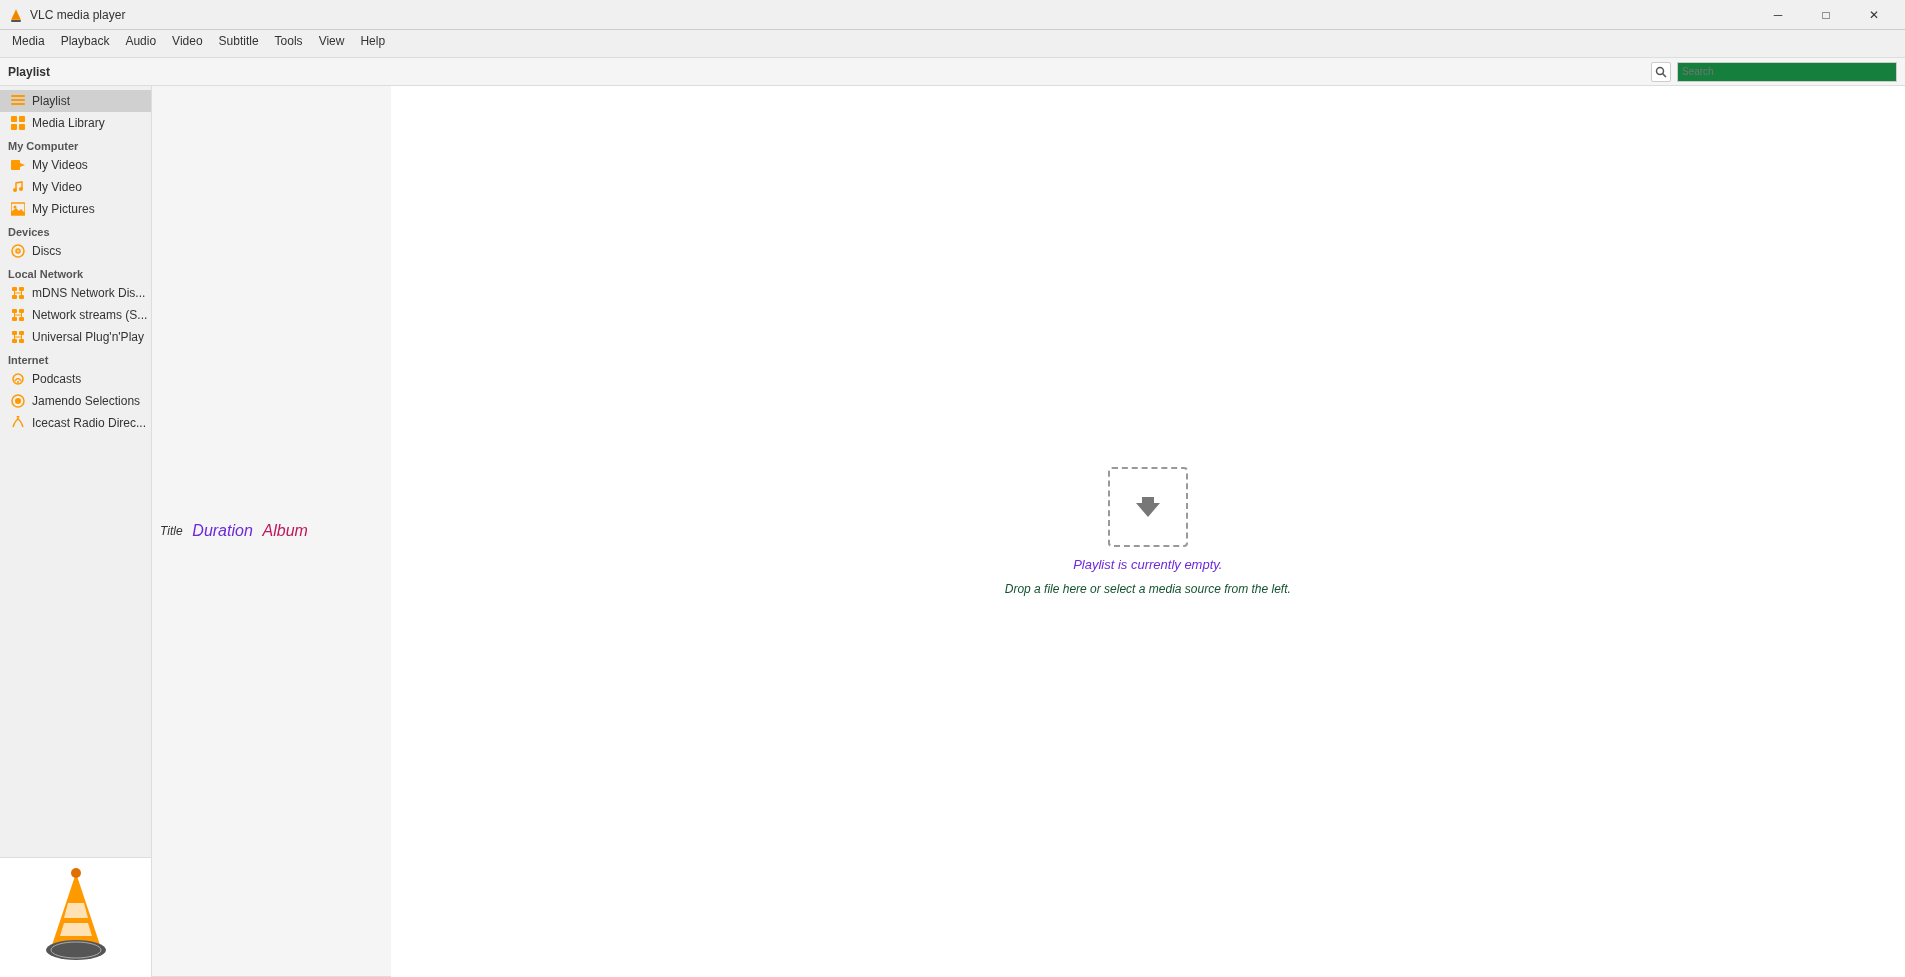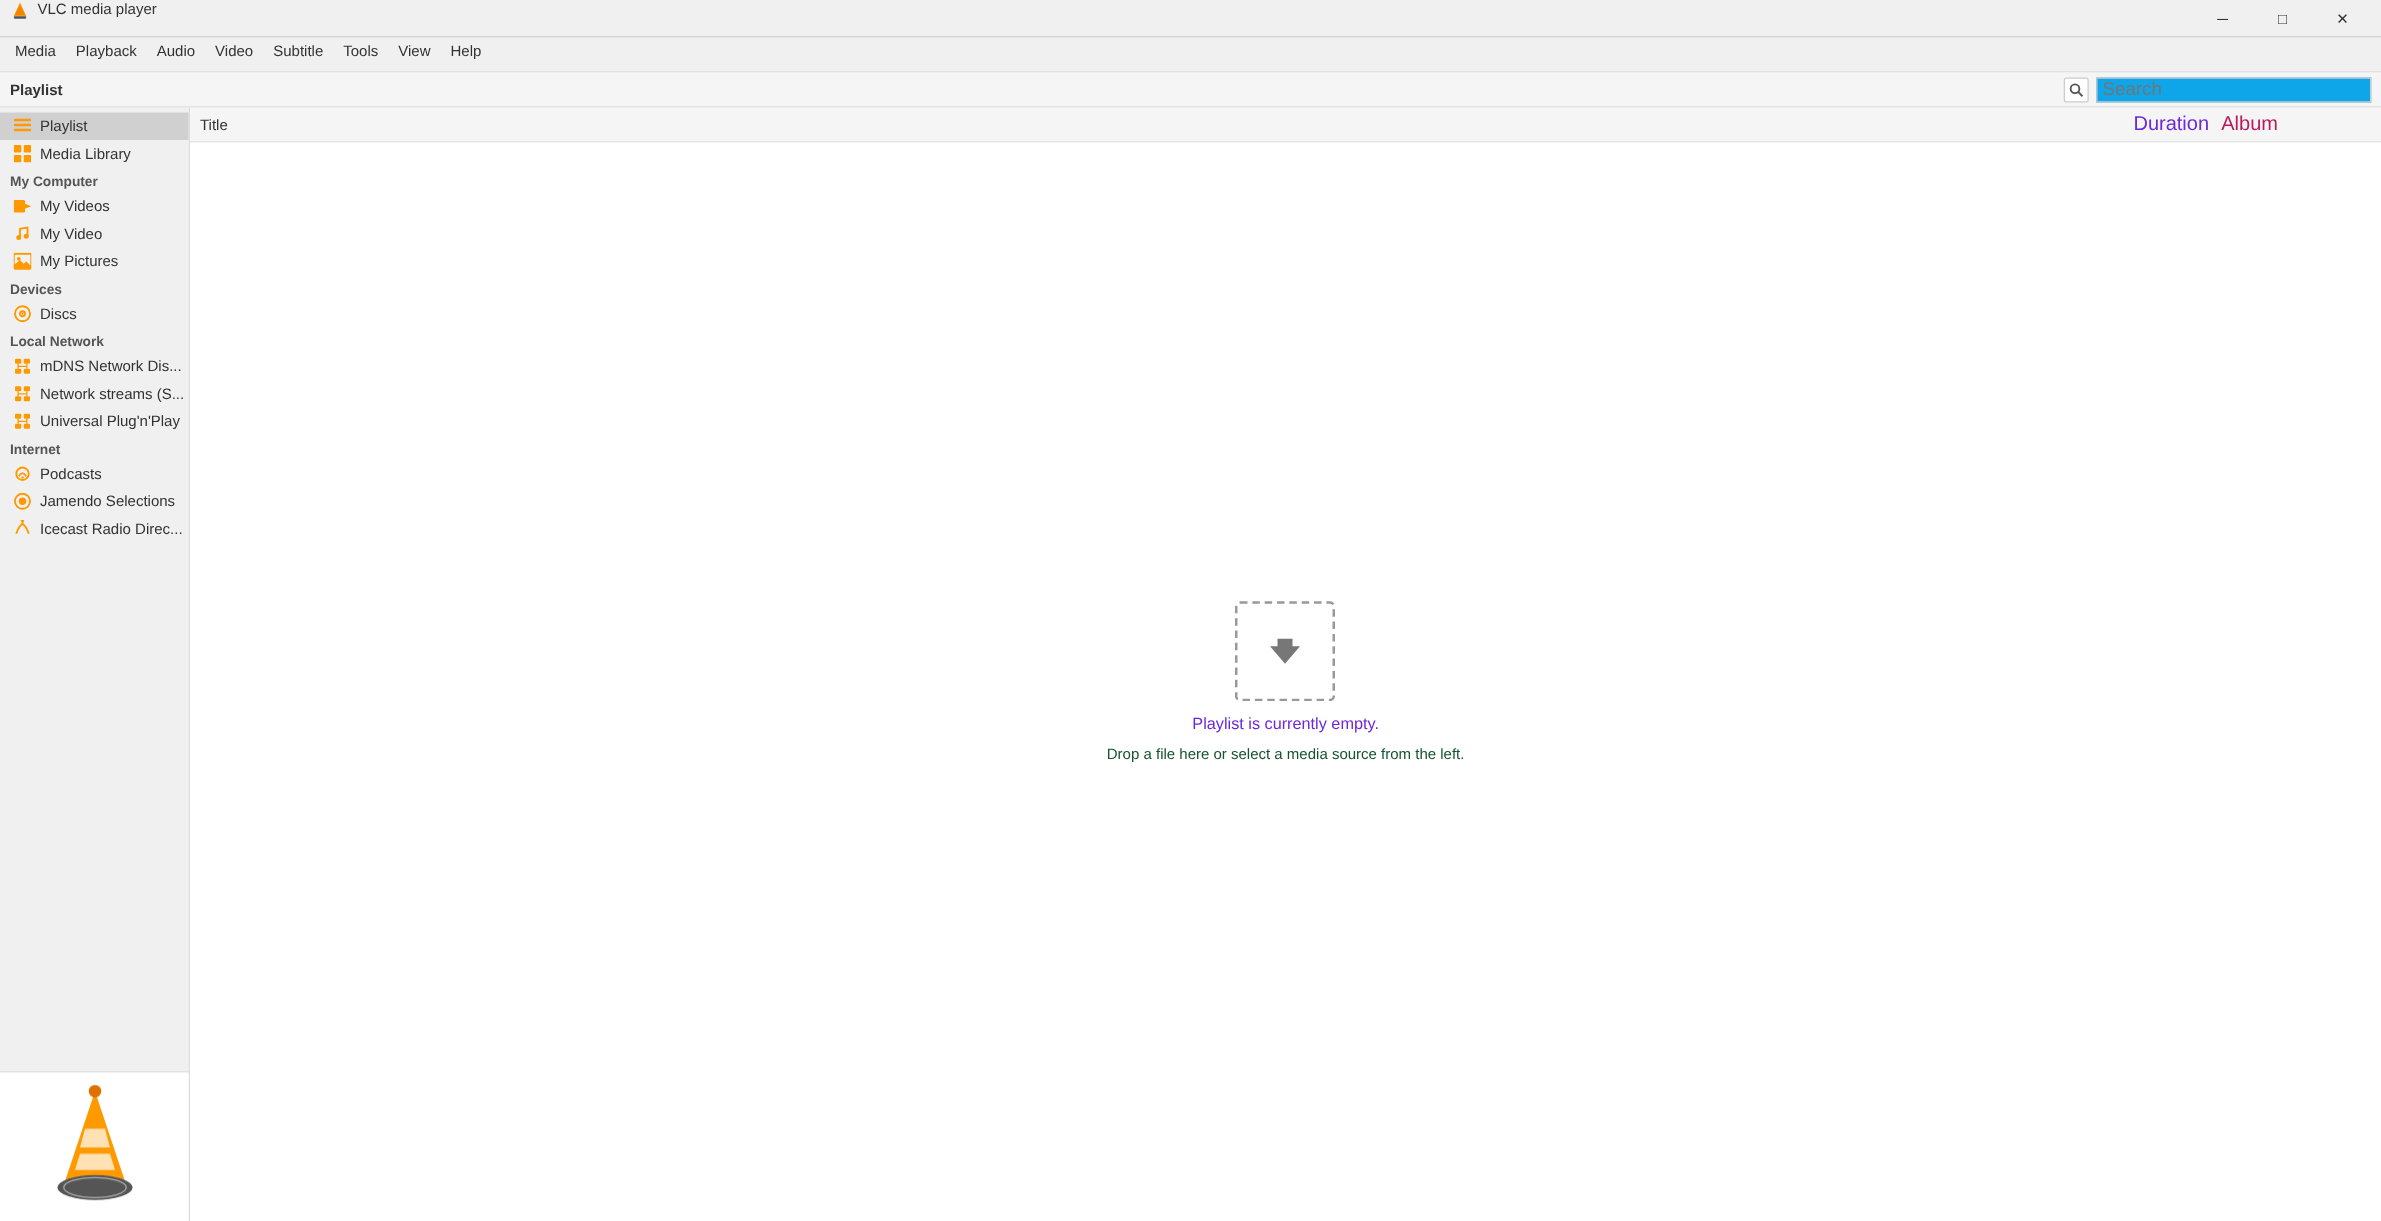--- a/index.html
+++ b/index.html
@@ -12,21 +12,21 @@
       overflow: hidden;
       display: flex;
       flex-direction: column;
     }
 
     
     .title-bar {
       background: #f0f0f0;
       height: 30px;
       display: flex;
-      align-items: flex-start;
+      align-items: center;
       padding: 0 8px;
       border-bottom: 1px solid #ccc;
       user-select: none;
     }
     .title-bar-icon {
       width: 16px;
       height: 16px;
       margin-right: 6px;
     }
     .title-bar-text {
@@ -98,22 +98,22 @@
       align-items: center;
       justify-content: center;
       font-size: 10px;
       border-radius: 2px;
     }
     .search-input {
       width: 220px;
       height: 20px;
       border: 1px solid #ccc;
       padding: 0 4px;
-      font-size: 15px;
-      background: #0ea5e9;
+      font-size: 10px;
+      background: #15803d;
       outline: none;
     }
 
     
     .main-area {
       display: flex;
       flex: 1;
       overflow: hidden;
     }
 
@@ -178,21 +178,21 @@
     .col-album {
       width: 120px;
       font-size: 16px;
       color: #be185d;
     }
 
     
     .playlist-content {
       flex: 1;
       display: flex;
-      flex-direction: column;
+      font-style: italic;
     }
     .playlist-main {
       flex: 1;
       background: white;
       display: flex;
       flex-direction: column;
       align-items: center;
       justify-content: center;
       position: relative;
     }

